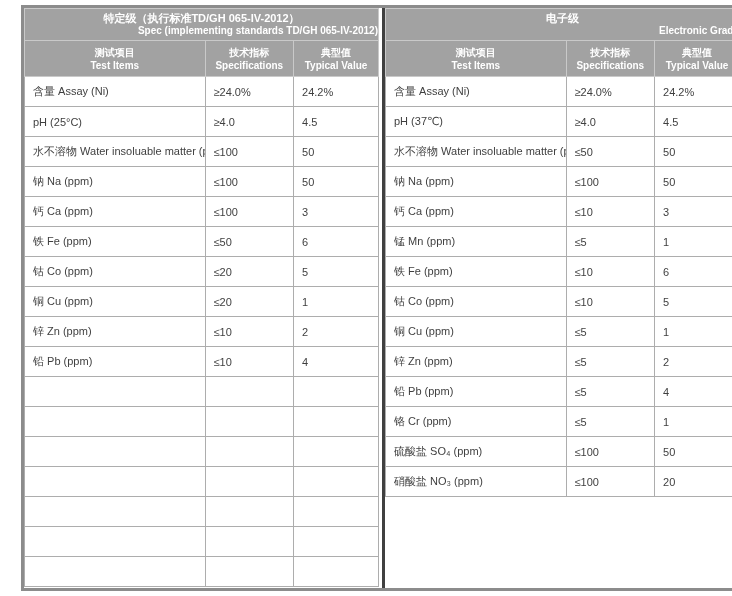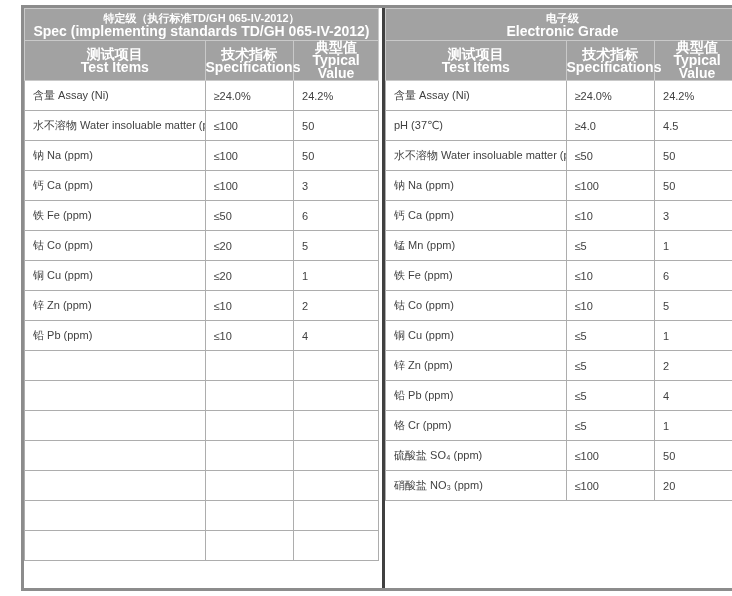--- a/index.html
+++ b/index.html
@@ -33,22 +33,22 @@
   thead td {
     background: #a2a2a2;
     color: #ffffff;
     font-weight: bold;
     text-align: center;
     border: 1px solid #c9c9c9;
     vertical-align: middle;
   }
   td.title-cell { height: 32px; border-bottom: 1px solid #c9c9c9; }
   .title-cn { font-size: 11px; line-height: 13px; }
-  .title-en { font-size: 14px; line-height: 12px; }
-  td.colhead-cell { height: 36px; font-size: 14px; line-height: 13px; }
+  .title-en { font-size: 10px; line-height: 12px; text-align: right; }
+  td.colhead-cell { height: 36px; font-size: 10px; line-height: 13px; }
 
   tbody td {
     height: 30px;
     border: 1px solid #adadad;
     color: #3f3f3f;
     font-size: 11px;
     padding: 0 4px 0 8px;
     vertical-align: middle;
     white-space: nowrap;
     overflow: hidden;
@@ -89,20 +89,25 @@
           </td>
         </tr>
       </thead>
       <tbody>
           <tr>
             <td>含量 Assay (Ni)</td>
             <td>≥24.0%</td>
             <td>24.2%</td>
           </tr>
           <tr>
+            <td>pH (25°C)</td>
+            <td>≥4.0</td>
+            <td>4.5</td>
+          </tr>
+          <tr>
             <td>水不溶物 Water insoluable matter (ppm)</td>
             <td>≤100</td>
             <td>50</td>
           </tr>
           <tr>
             <td>钠 Na (ppm)</td>
             <td>≤100</td>
             <td>50</td>
           </tr>
           <tr>

